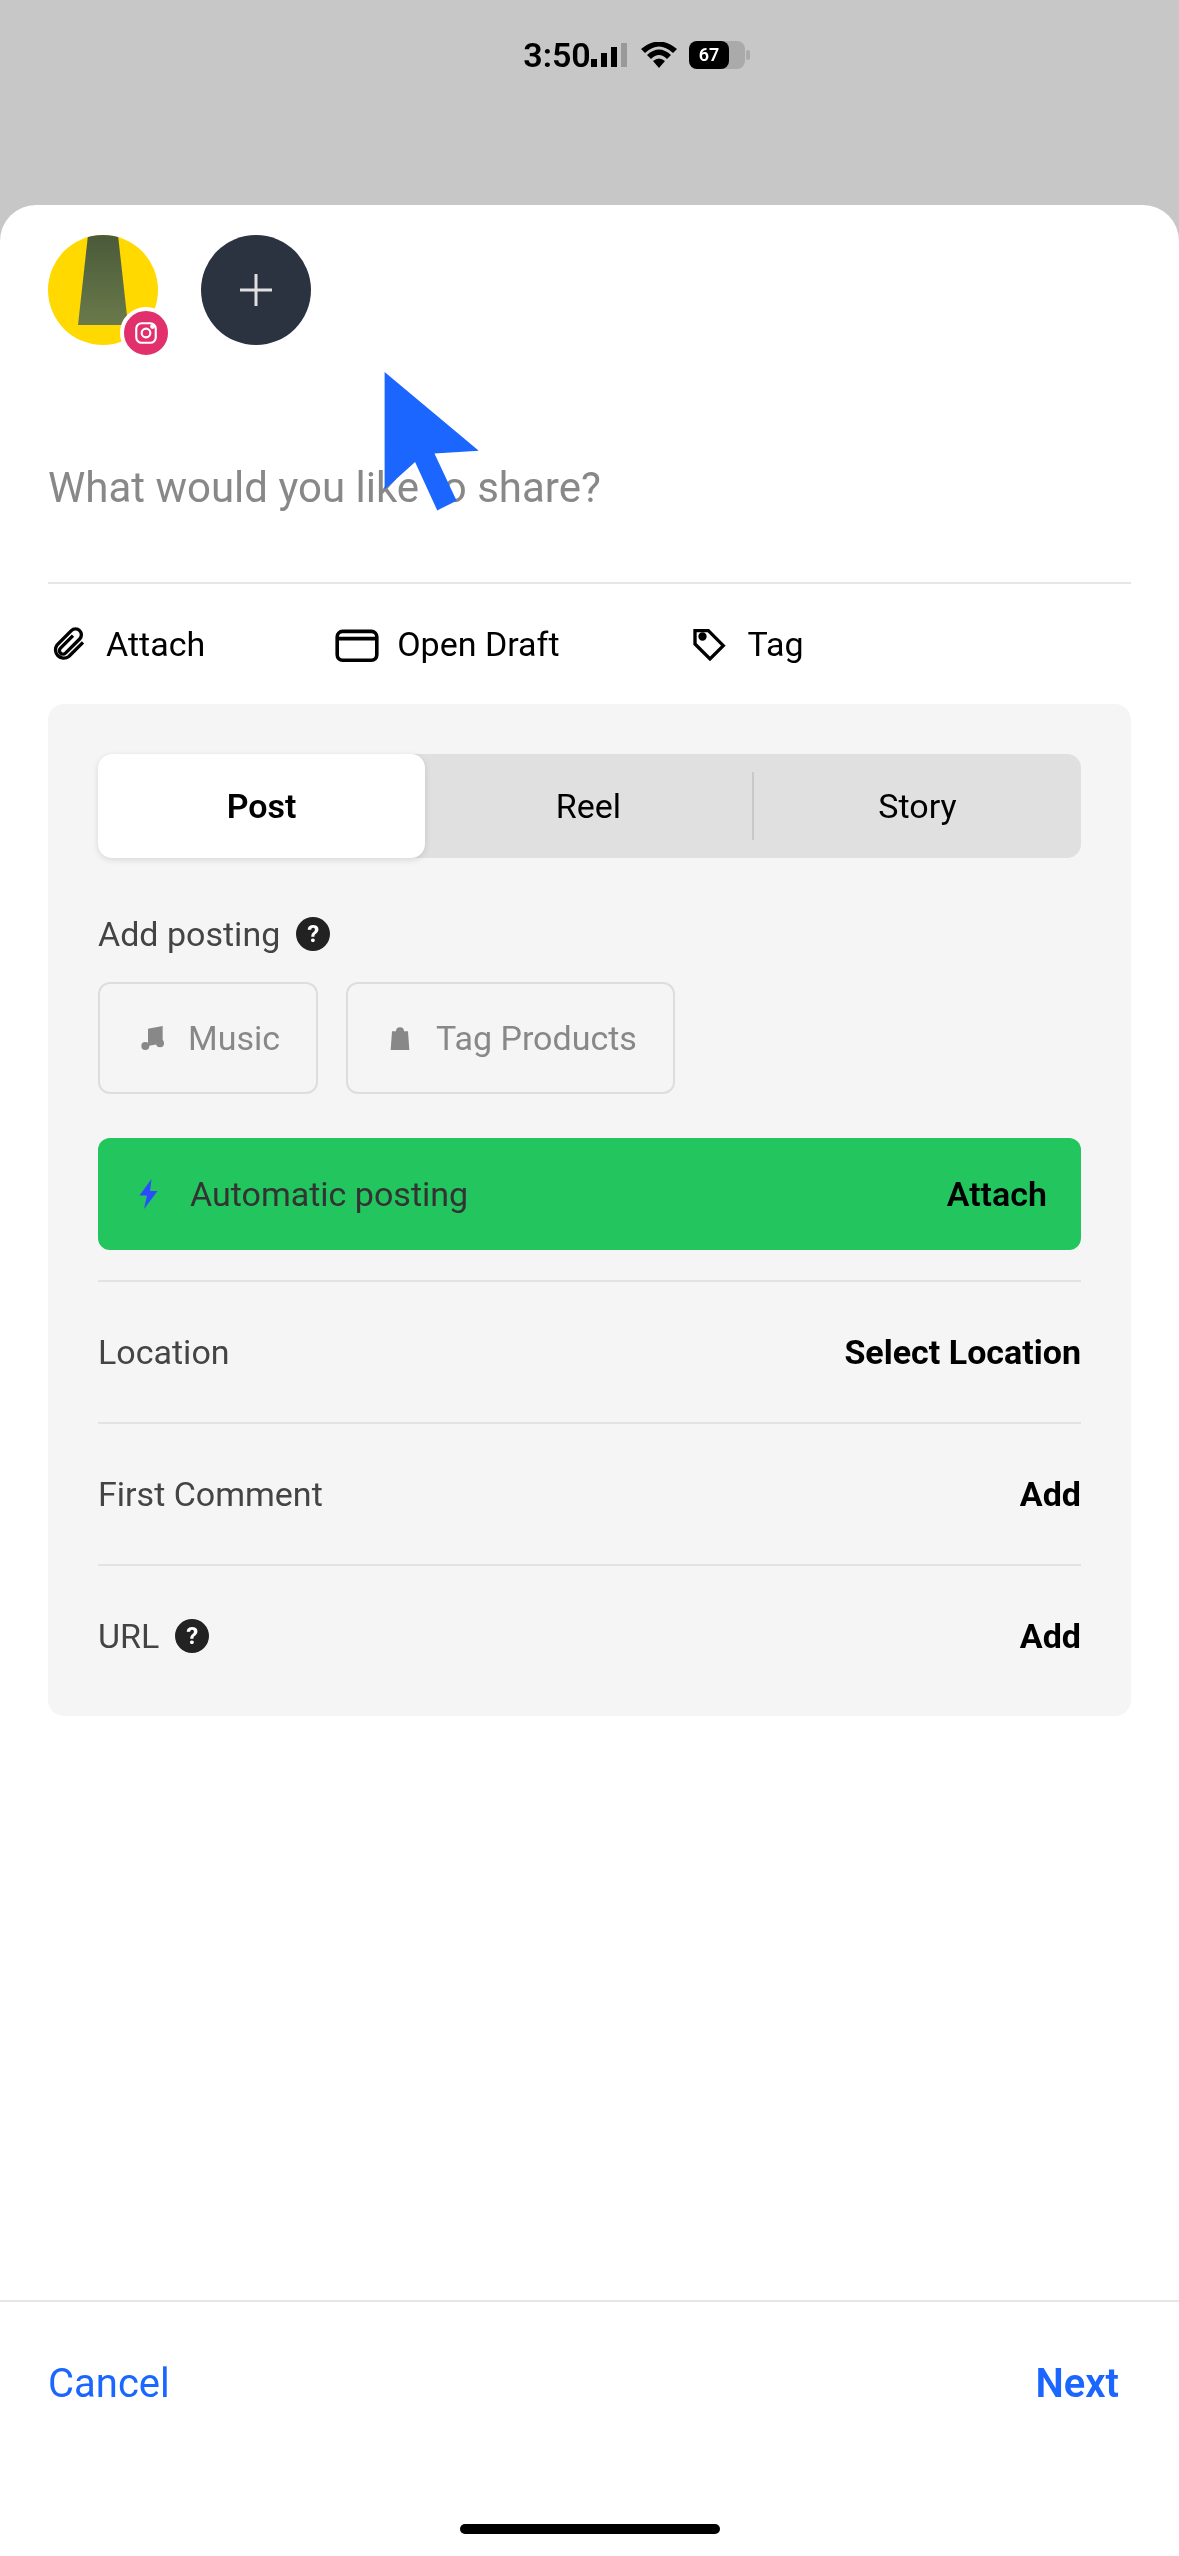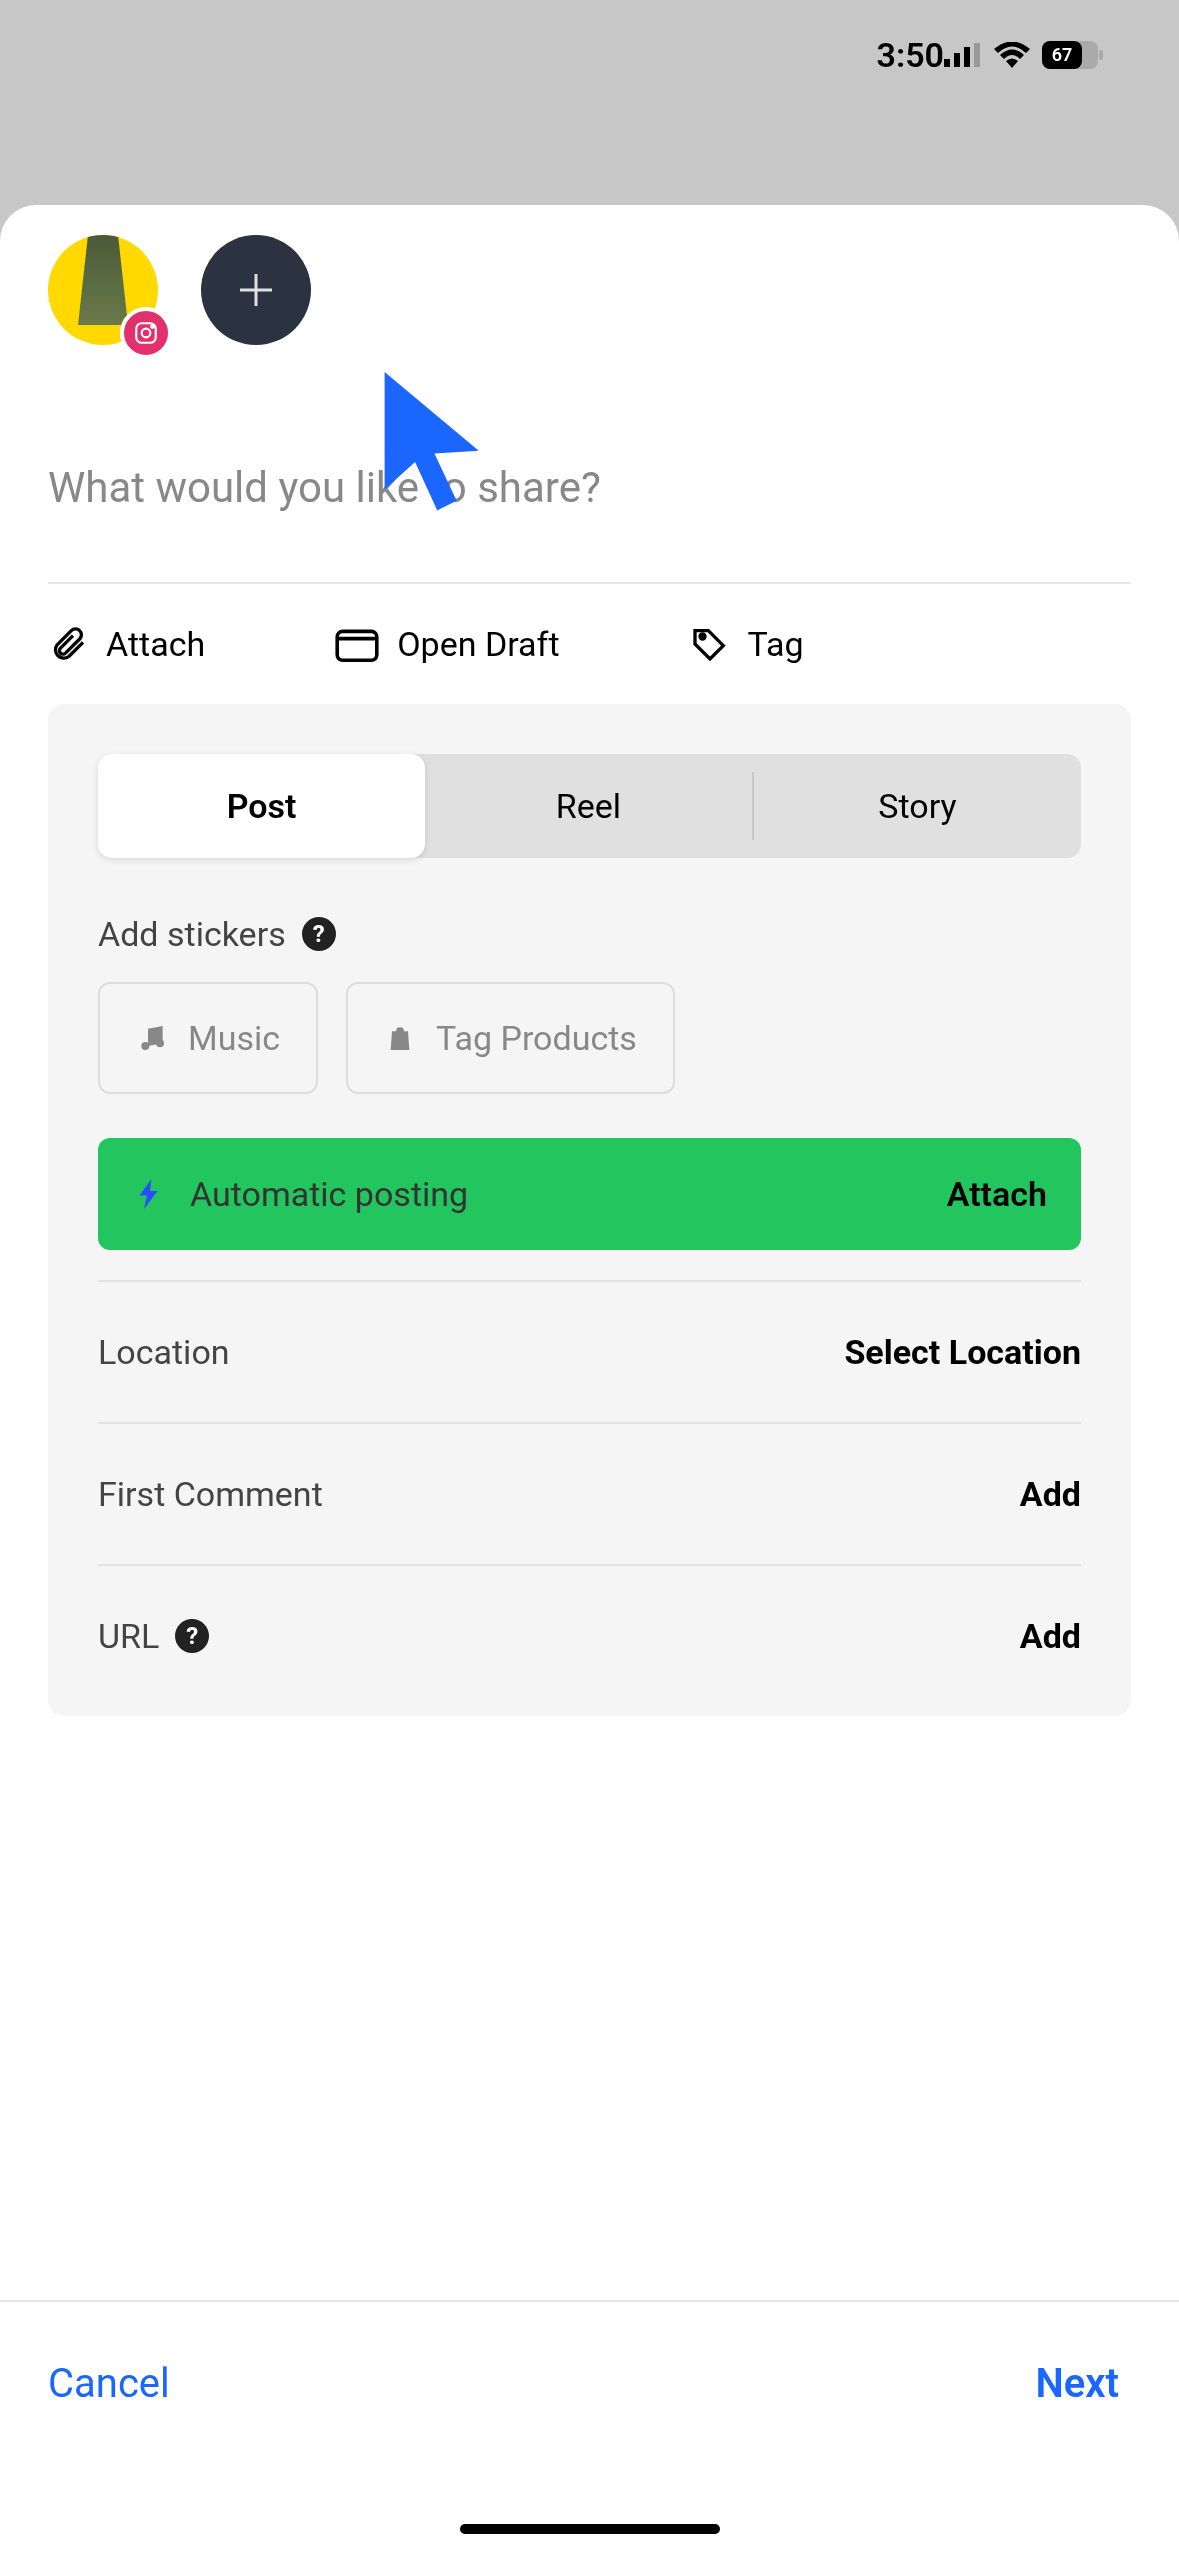--- a/index.html
+++ b/index.html
@@ -7,21 +7,21 @@
       width: 1179px;
       height: 2556px;
       background: #c7c7c7;
       font-family: -apple-system, BlinkMacSystemFont, "Segoe UI", Roboto, sans-serif;
       position: relative;
       overflow: hidden;
     }
     .status-bar {
       height: 100px;
       display: flex;
-      justify-content: flex-end;
+      justify-content: center;
       align-items: center;
       padding: 11px 60px;
       padding-top: 20px;
     }
     .status-time {
       font-size: 34px;
       font-weight: 600;
       color: #000;
       margin-left: 110px;
     }
@@ -317,21 +317,21 @@
       <div class="seg-item">
           <span>Reel</span>
         </div>
       <div class="seg-div"></div>
       <div class="seg-item">
           <span>Story</span>
         </div>
     </div>
 
     <div class="section-label">
-      <span>Add stickers</span>
+      <span>Add posting</span>
       <span class="help-dot">?</span>
     </div>
 
     <div class="sticker-row">
       <div class="sticker-btn">
         <svg width="32" height="32" viewBox="0 0 24 24" fill="#888">
             <path d="M9 18V5l11-2v13"></path>
             <circle cx="7" cy="18" r="3"></circle>
             <circle cx="18" cy="16" r="3"></circle>
           </svg>

